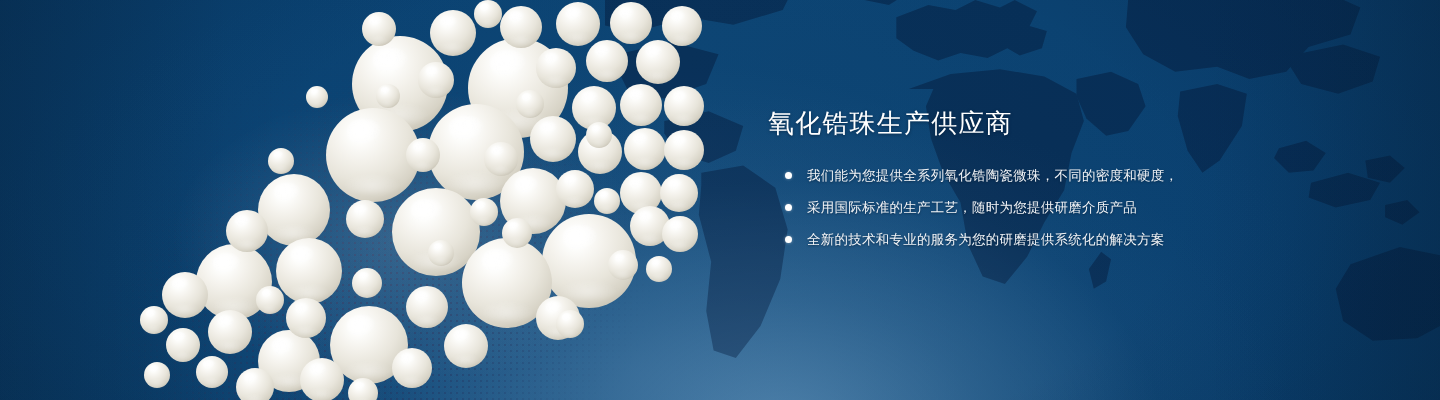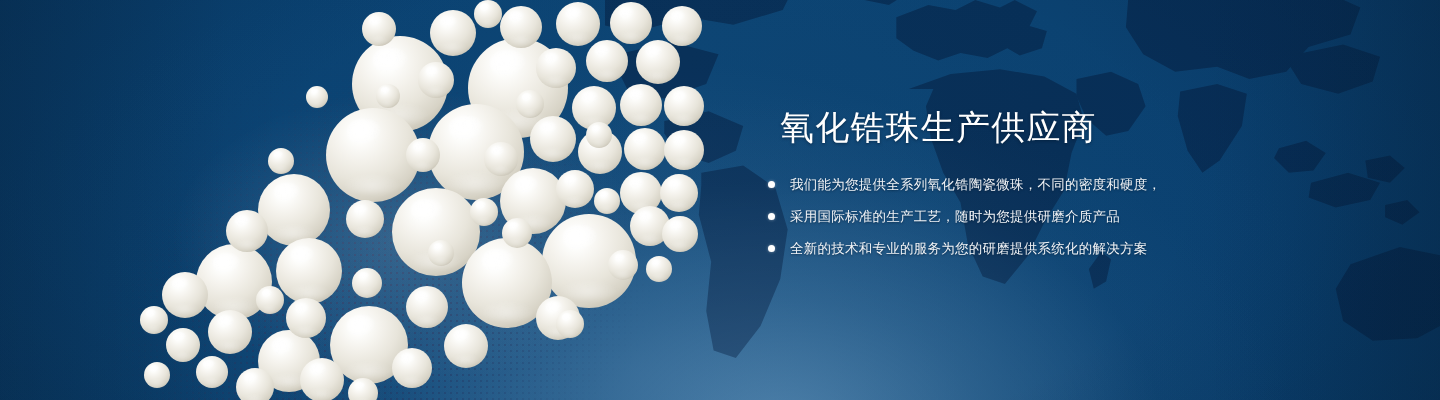--- a/index.html
+++ b/index.html
@@ -126,29 +126,29 @@
 
   
   .content {
     position: absolute;
     left: 764px;
     top: 108px;
     width: 470px;
   }
   .headline {
     color: #ffffff;
-    font-size: 34px;
+    font-size: 26px;
     font-weight: 400;
     letter-spacing: 1.2px;
     line-height: 1.16;
-    margin: 0 0 26px 16px;
+    margin: 0 0 26px 4px;
     text-shadow: 0 1px 3px rgba(2,22,42,0.55);
     white-space: nowrap;
   }
-  .bullets { margin: 0; padding: 0; list-style: none; }
+  .bullets { margin: 17px; padding: 0; list-style: none; }
   .bullet {
     position: relative;
     padding-left: 26px;
     margin-bottom: 9px;
     color: #f2f4f7;
     font-size: 13.5px;
     line-height: 23px;
     letter-spacing: 0.25px;
     text-shadow: 0 1px 2px rgba(2,22,42,0.55);
   }

